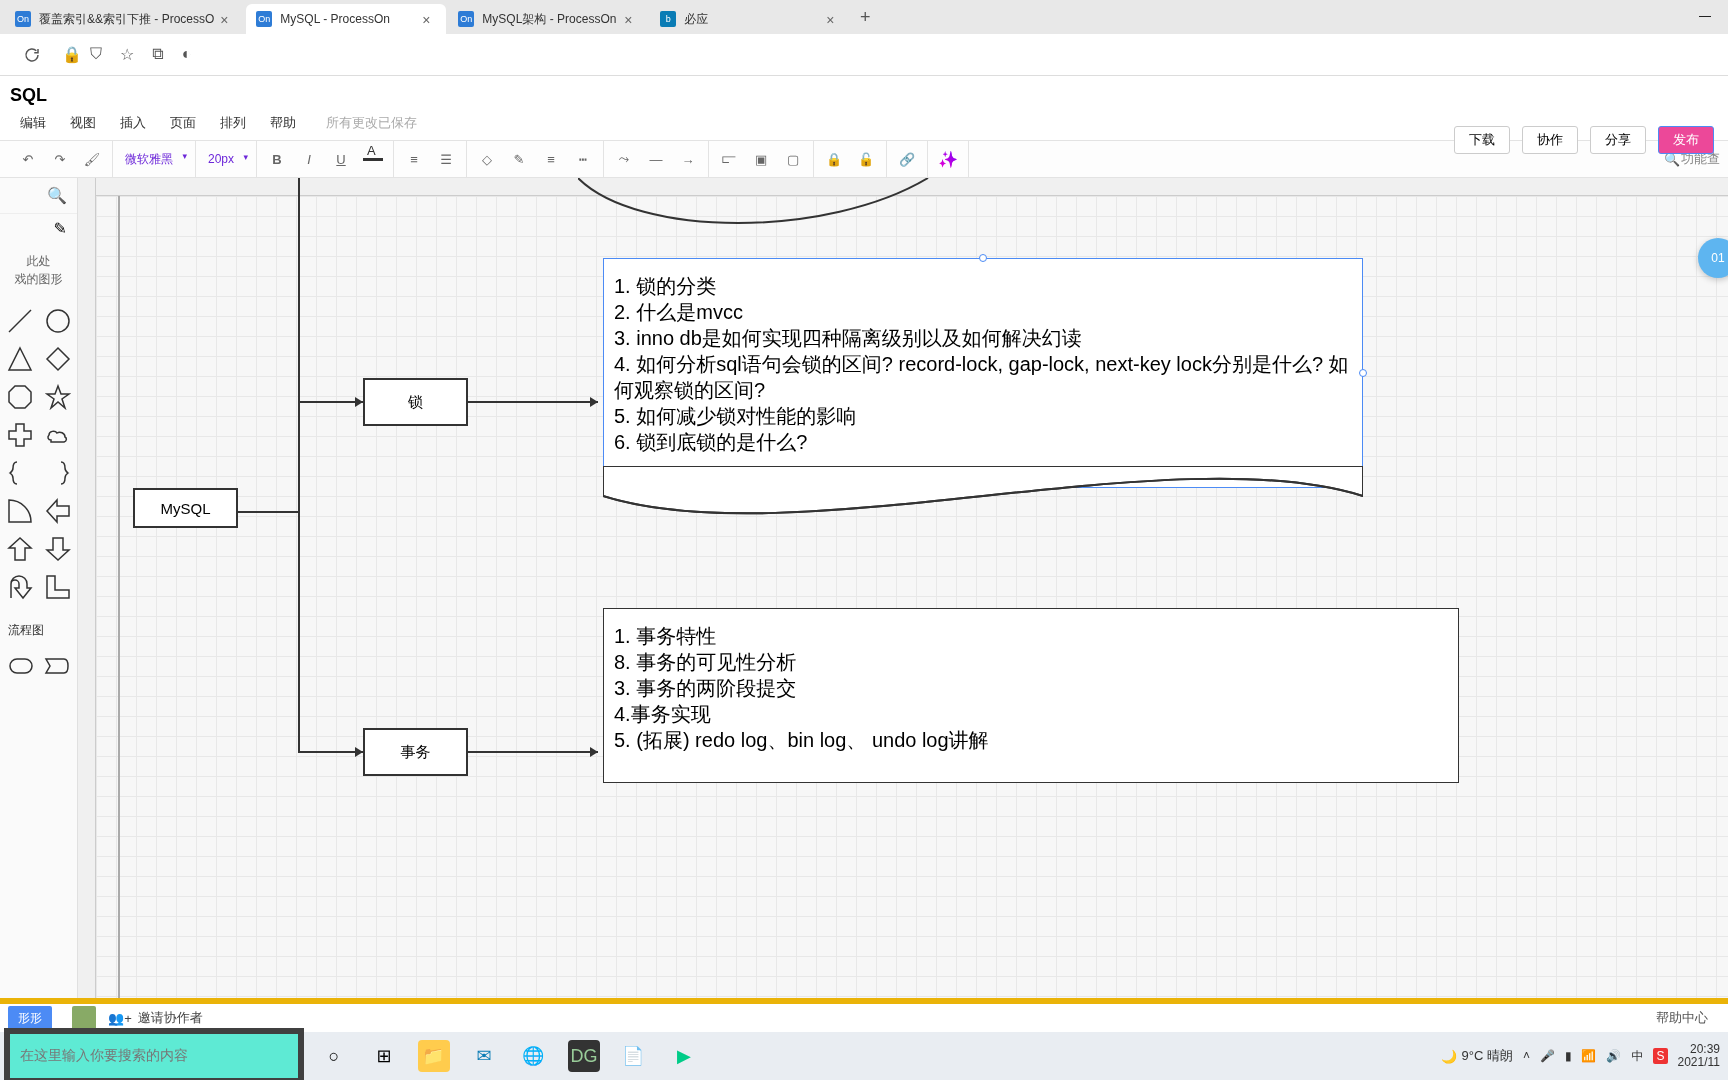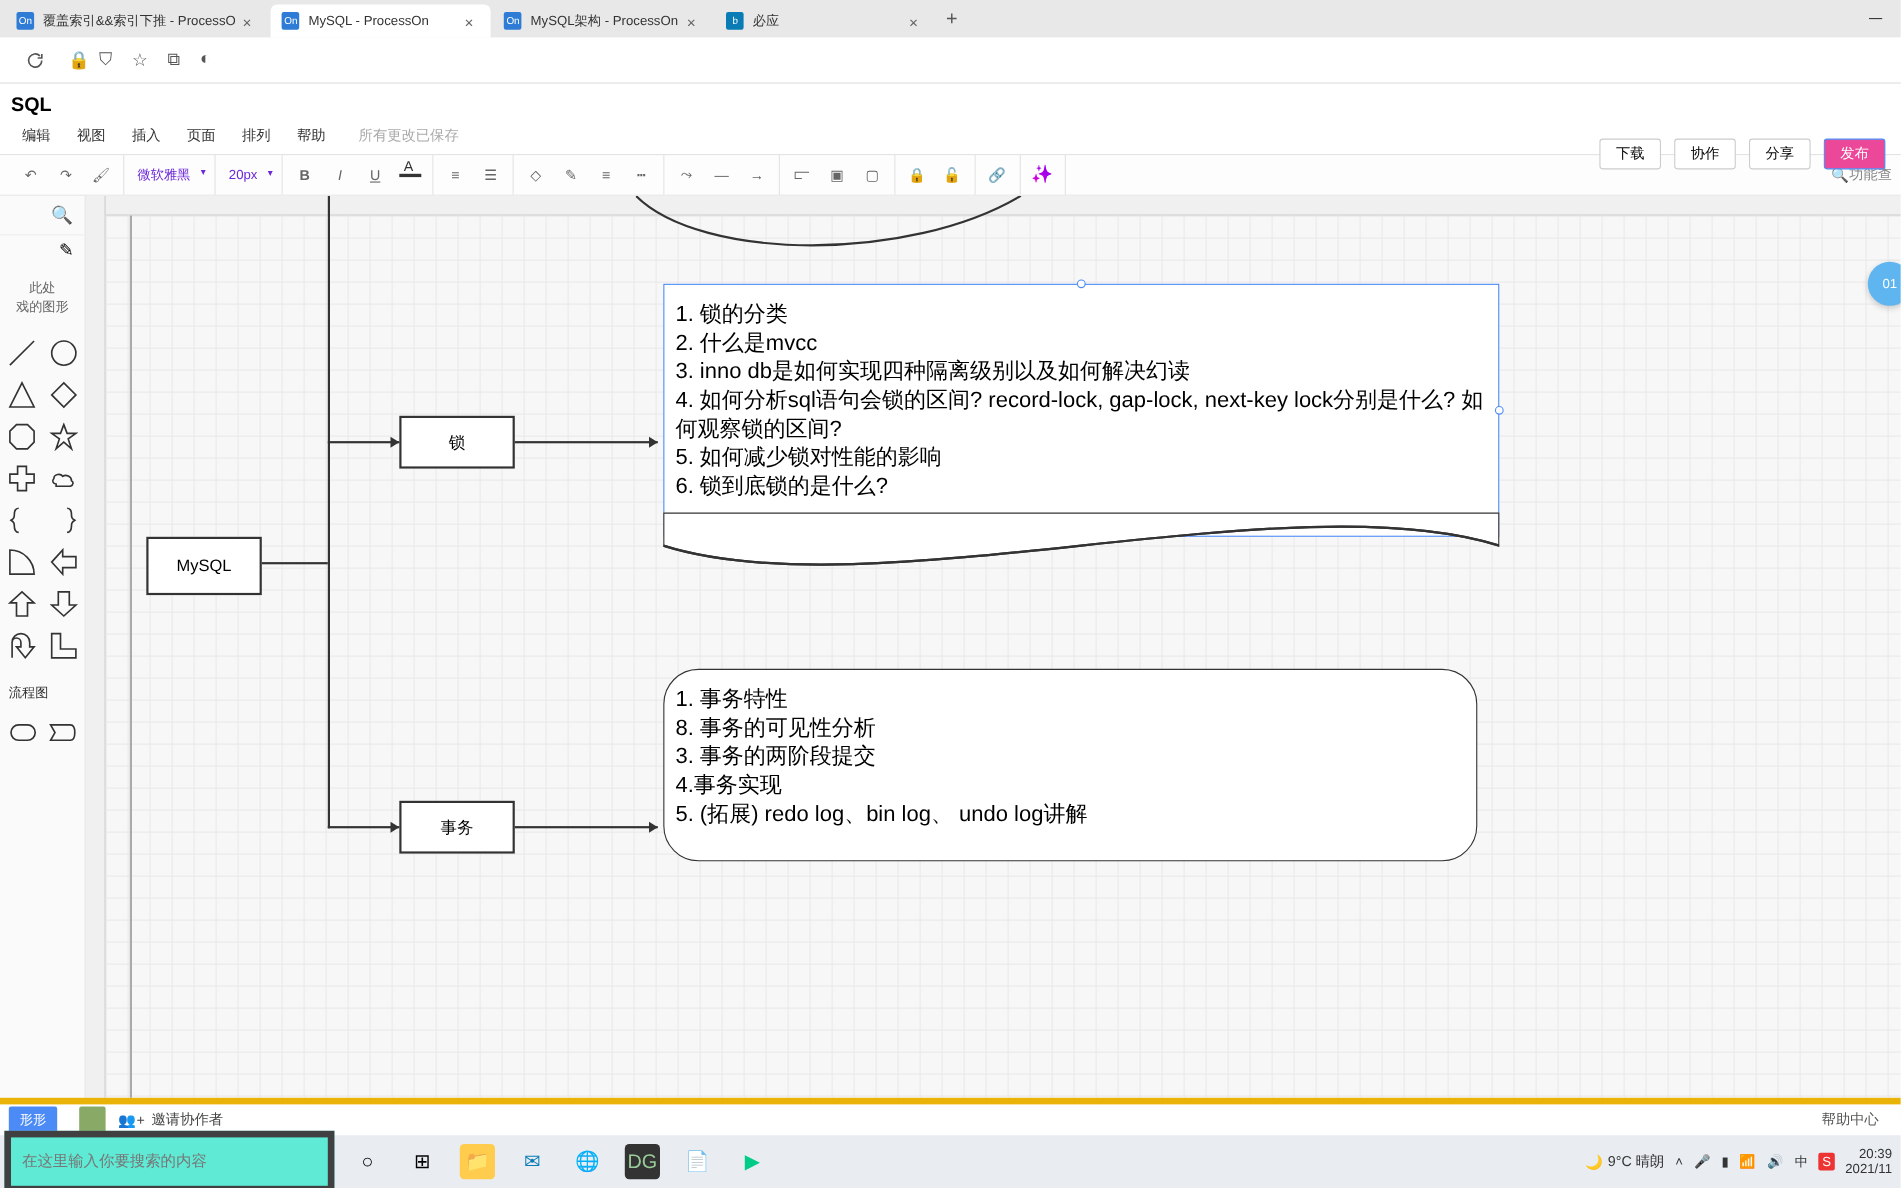--- a/index.html
+++ b/index.html
@@ -299,21 +299,21 @@
   <div class="canvas-wrap">
     <div class="ruler-h"></div>
     <div class="ruler-v"></div>
     <div class="grid"></div>
     <div class="page-edge"></div>
 
     <svg class="doc-curve" style="left:500px; top:0px;" width="360" height="50">
       <path d="M0 0 C 60 60, 250 60, 350 0" fill="none" stroke="#333" stroke-width="2"></path>
     </svg>
 
-    <div class="node" style="left:55px; top:310px; width:105px; height:53px;">MySQL</div>
+    <div class="node" style="left:55px; top:310px; width:105px; height:40px;">MySQL</div>
 
     <div class="node" style="left:285px; top:200px; width:105px; height:48px;">锁</div>
 
     <div class="node" style="left:285px; top:550px; width:105px; height:48px;">事务</div>
 
     <div class="connector" style="left:160px; top:333px; width:60px; height:2px;"></div>
     <div class="connector" style="left:220px; top:0px; width:2px; height:575px;"></div>
     <div class="connector" style="left:220px; top:223px; width:65px; height:2px;"></div>
     <div class="arrow-head" style="left:277px; top:219px;"></div>
     <div class="connector" style="left:220px; top:573px; width:65px; height:2px;"></div>
@@ -332,21 +332,21 @@
       <div>6. 锁到底锁的是什么?</div>
       <div class="sel-handle" style="left:375px; top:-5px;"></div>
       <div class="sel-handle" style="left:375px; bottom:-5px;"></div>
       <div class="sel-handle" style="right:-5px; top:110px;"></div>
     </div>
     <svg class="doc-curve" style="left:525px; top:288px;" width="760" height="60">
       <path d="M0 30 C 190 90, 570 -30, 760 30 L760 0 L0 0 Z" fill="#fff" stroke="#333" stroke-width="2"></path>
       <path d="M0 30 C 190 90, 570 -30, 760 30" fill="none" stroke="#333" stroke-width="2"></path>
     </svg>
 
-    <div class="textbox" style="left:525px; top:430px; width:740px; height:175px;border-radius:32px;">
+    <div class="textbox" style="left:525px; top:430px; width:856px; height:175px;">
       <div>1. 事务特性</div>
       <div>8. 事务的可见性分析</div>
       <div>3. 事务的两阶段提交</div>
       <div>4.事务实现</div>
       <div>5. (拓展) redo log、bin log、 undo log讲解</div>
     </div>
 
     <div class="float-badge">01</div>
     <div class="h-scroll"></div>
   </div>

